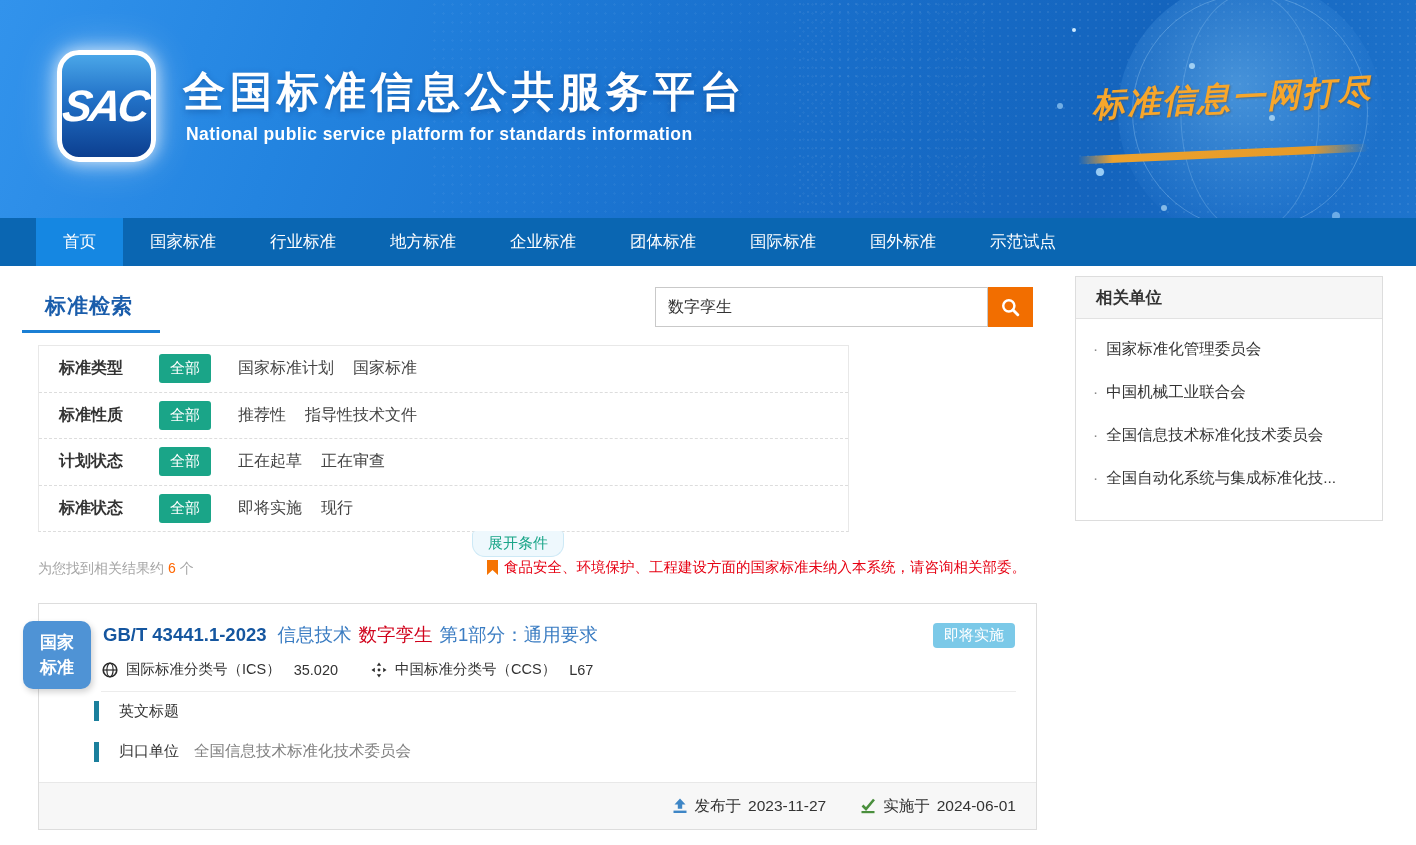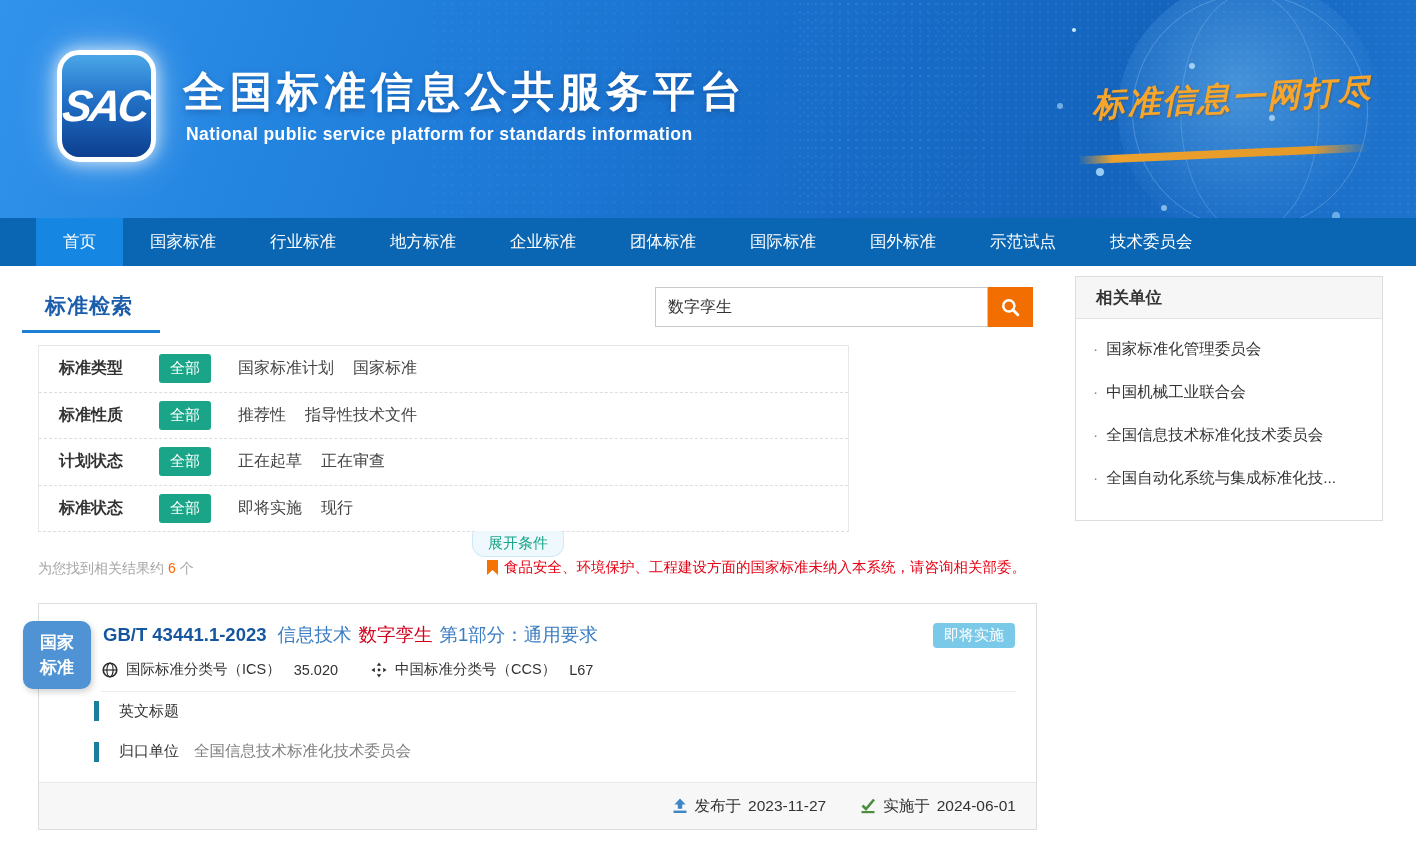--- a/index.html
+++ b/index.html
@@ -126,21 +126,20 @@
 <div class="nav">
   <div class="nav-item active">首页</div>
   <div class="nav-item">国家标准</div>
   <div class="nav-item">行业标准</div>
   <div class="nav-item">地方标准</div>
   <div class="nav-item">企业标准</div>
   <div class="nav-item">团体标准</div>
   <div class="nav-item">国际标准</div>
   <div class="nav-item">国外标准</div>
   <div class="nav-item">示范试点</div>
-  <div class="nav-item">技术委员会</div>
 </div>
 
 <div class="section-title">标准检索</div>
 <div class="section-underline"></div>
 
 <div class="search-box">
   <input class="search-input" type="text" value="数字孪生" style="">
   <button class="search-btn">
     <svg width="19" height="19" viewBox="0 0 17 17">
       <circle cx="7" cy="7" r="5" stroke="#fff" stroke-width="2.2" fill="none"></circle>

